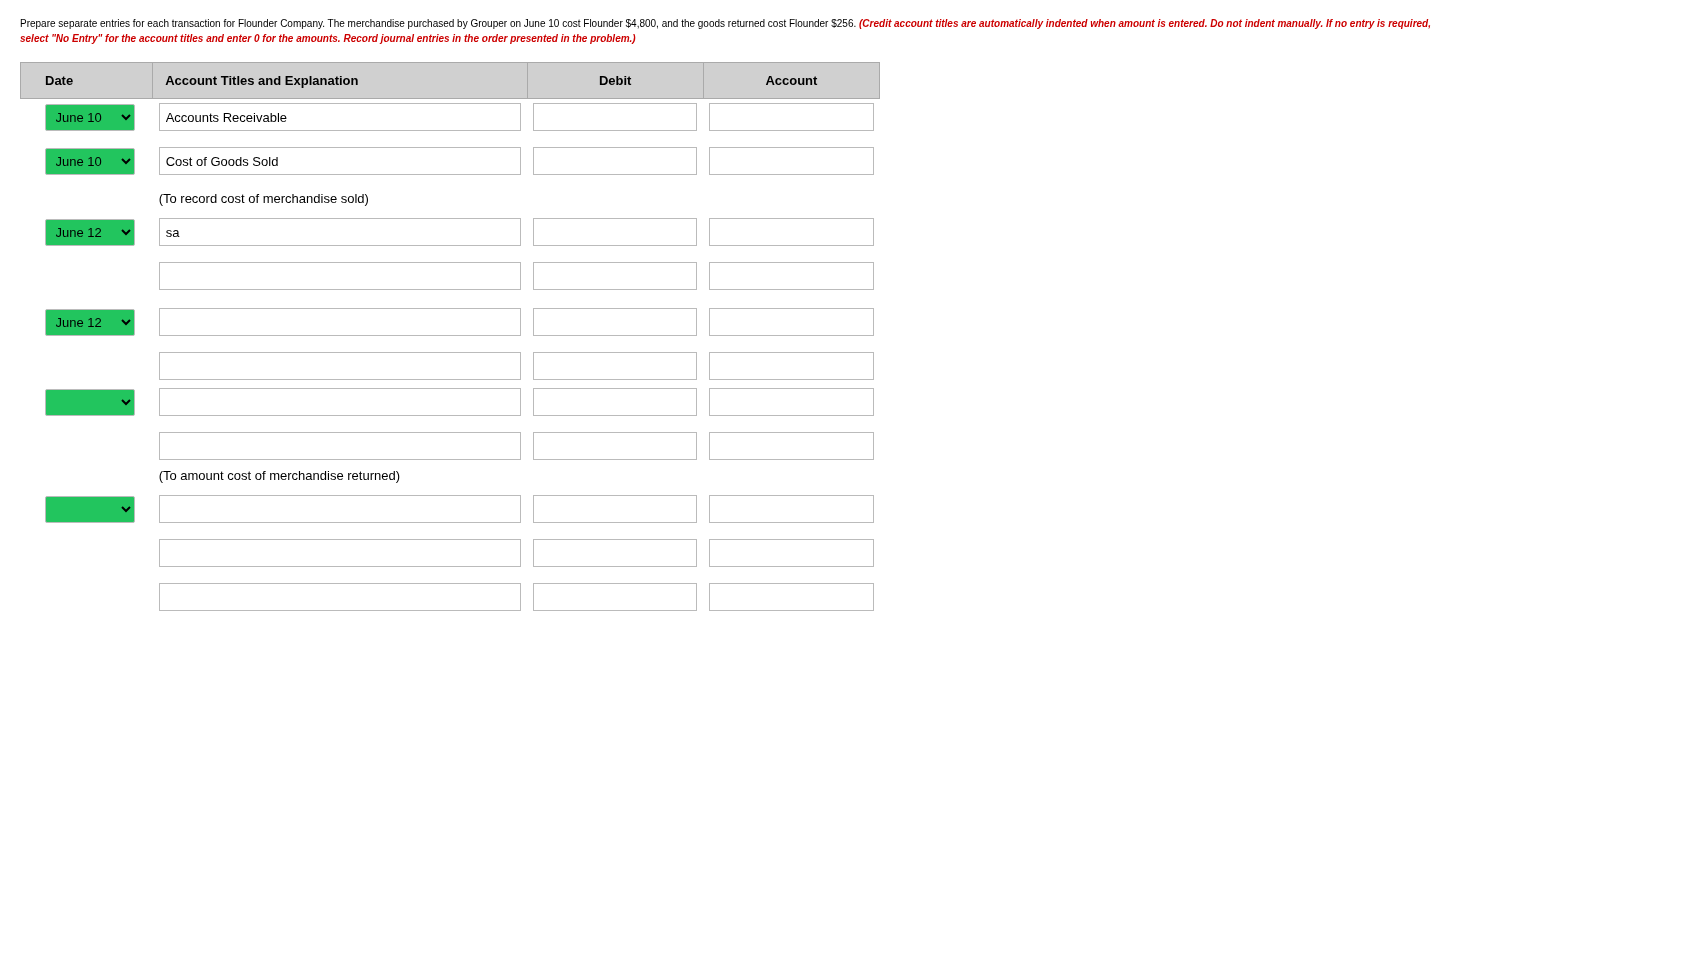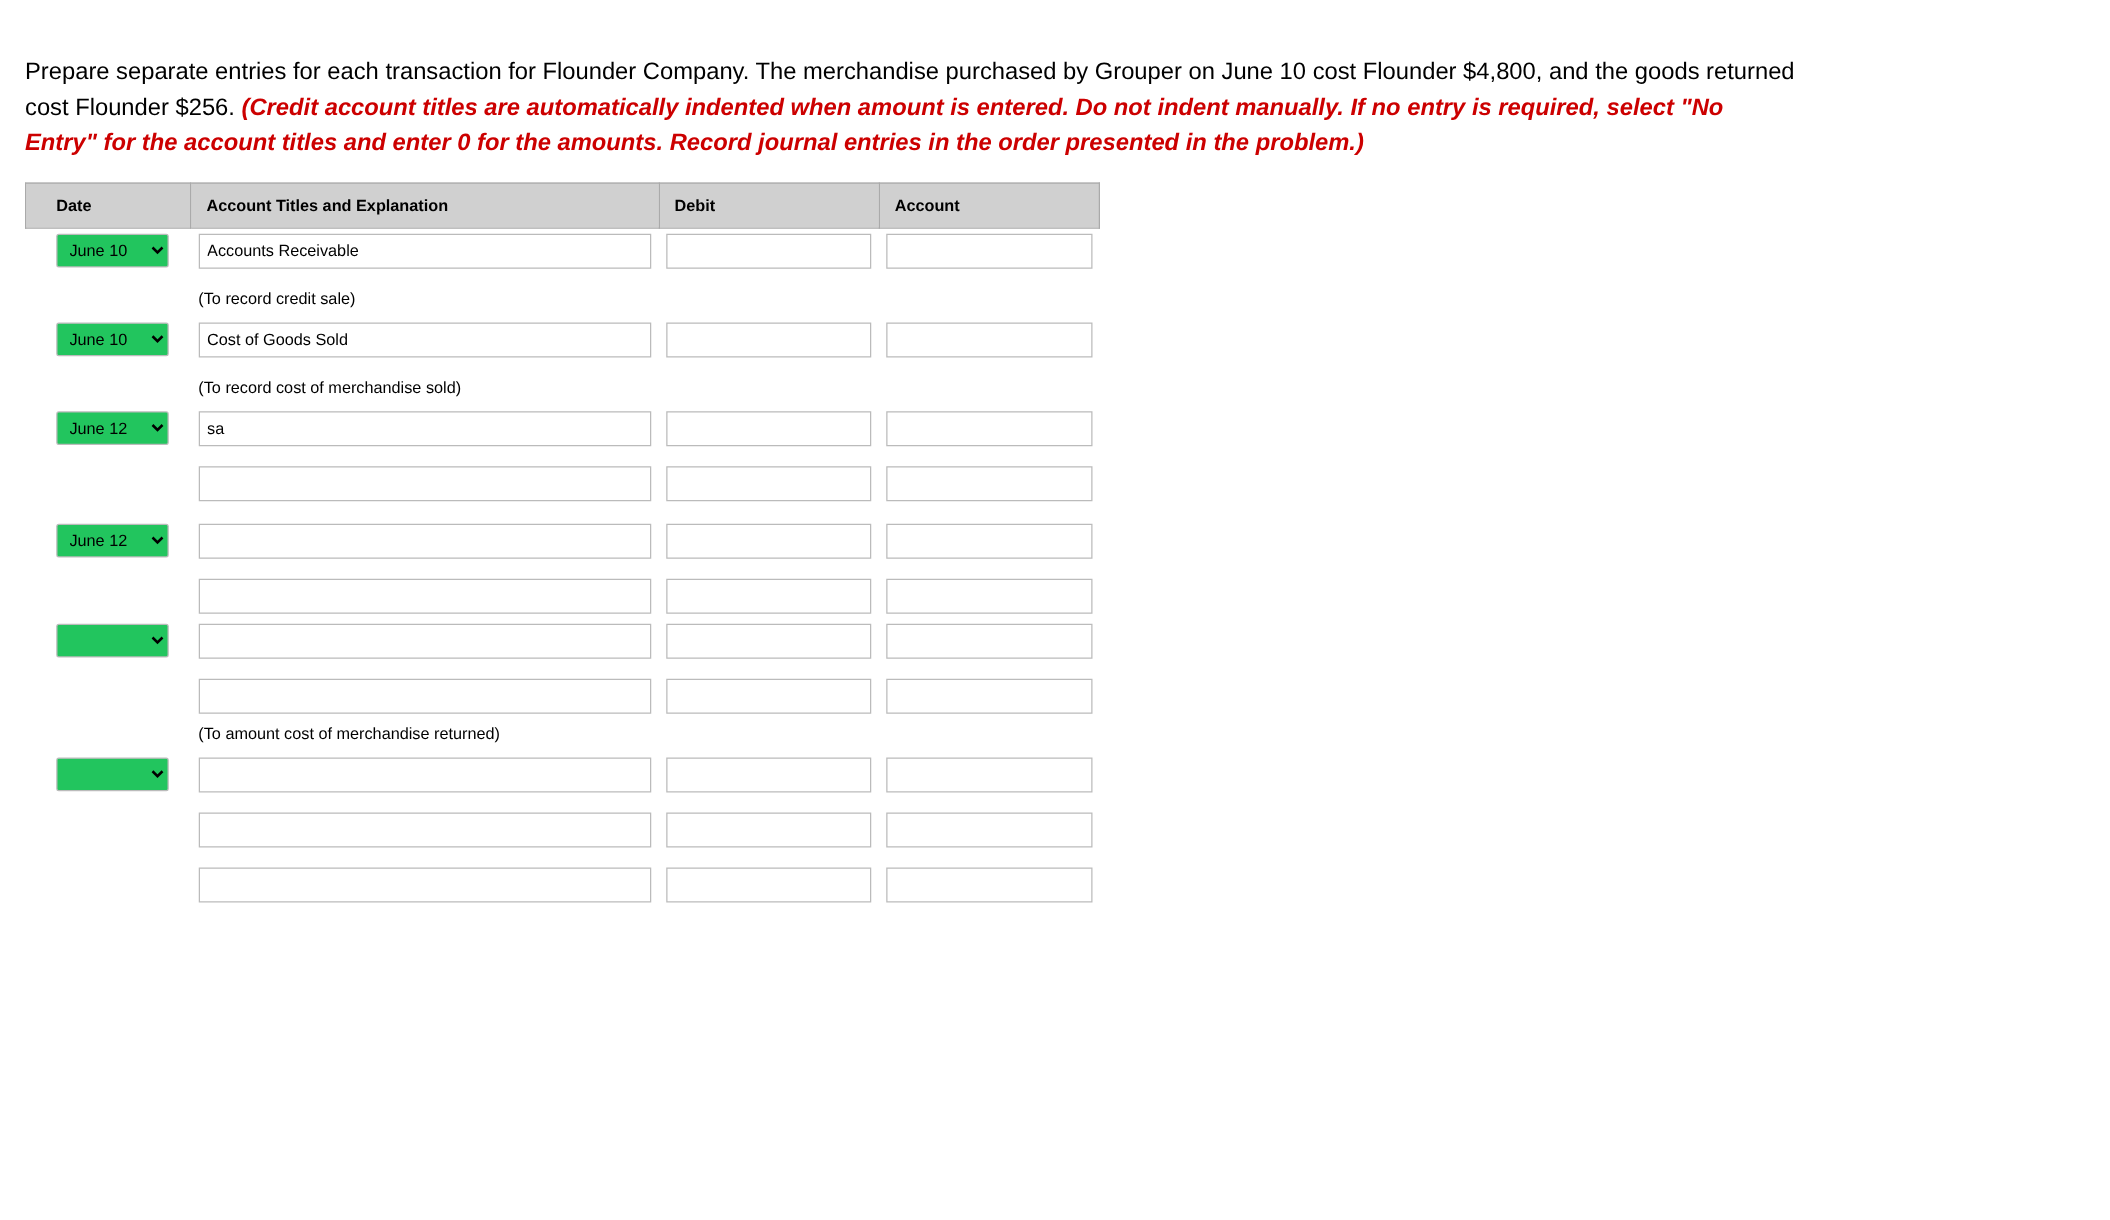--- a/index.html
+++ b/index.html
@@ -10,25 +10,24 @@
     body {
       font-family: Arial, sans-serif;
       font-size: 13px;
       background: #fff;
       color: #000;
       padding: 16px 20px;
       width: 1688px;
       min-height: 976px;
     }
     .instructions {
-      font-size: 19px;
+      font-size: 10px;
       line-height: 1.5;
       margin-bottom: 16px;
       max-width: 1420px;
-      margin-top: 28px;
     }
     .instructions .red-italic {
       color: #cc0000;
       font-style: italic;
       font-weight: bold;
     }
     table {
       border-collapse: collapse;
       width: 860px;
       margin-top: 4px;
@@ -37,20 +36,21 @@
       background-color: #d0d0d0;
     }
     thead th {
       padding: 10px 12px;
       text-align: left;
       font-weight: bold;
       font-size: 13px;
       border: 1px solid #aaa;
     }
     thead th.center {
+      text-align: center;
     }
     tbody tr td {
       padding: 4px 6px;
       vertical-align: middle;
       border: none;
     }
     .date-cell {
       width: 110px;
       padding-left: 24px;
     }
@@ -125,24 +125,20 @@
       <td class="debit-cell">
         <input type="text" value="" style="">
       </td>
       <td class="credit-cell">
         <input type="text" value="" style="">
       </td>
     </tr>
     <tr class="spacer-row">
         <td colspan="4"></td>
       </tr>
-    <tr class="note-row">
-      <td></td>
-      <td colspan="3">(To record credit sale)</td>
-    </tr>
 
     <tr>
       <td class="date-cell">
         <select class="date-select">
           <option>June 10</option>
           <option>June 12</option>
           <option>June 15</option>
         </select>
       </td>
       <td class="account-cell">

